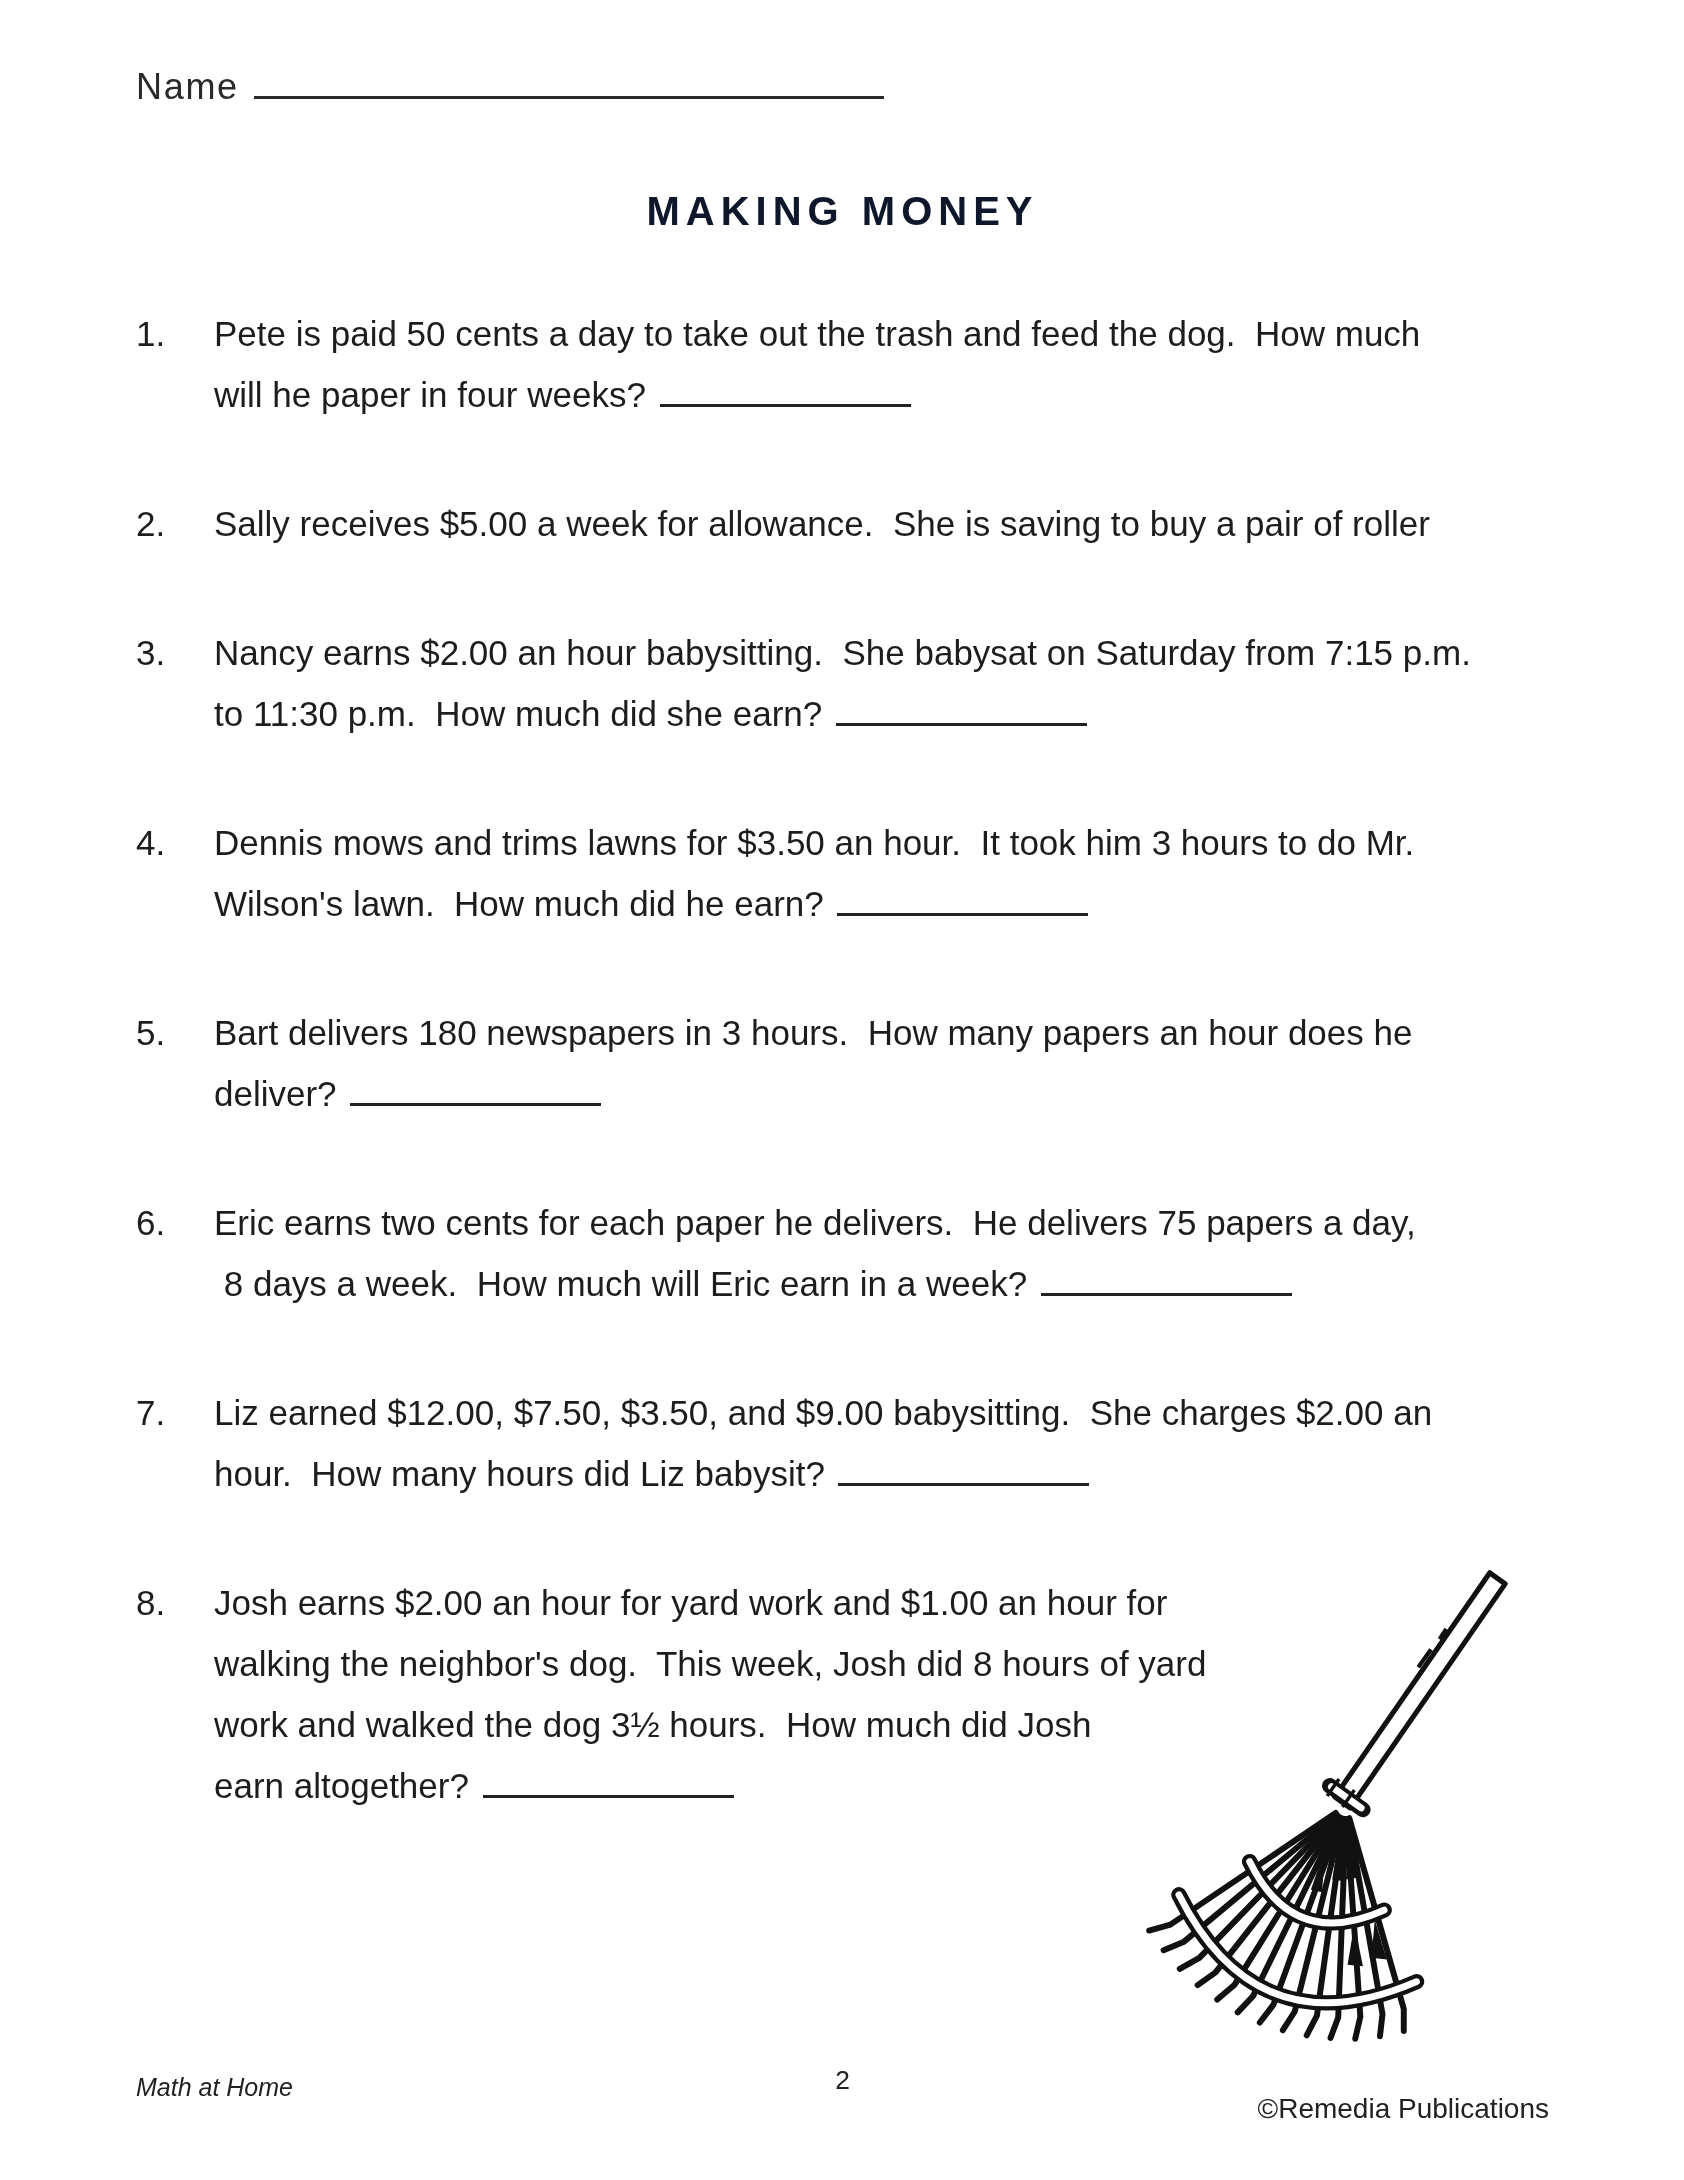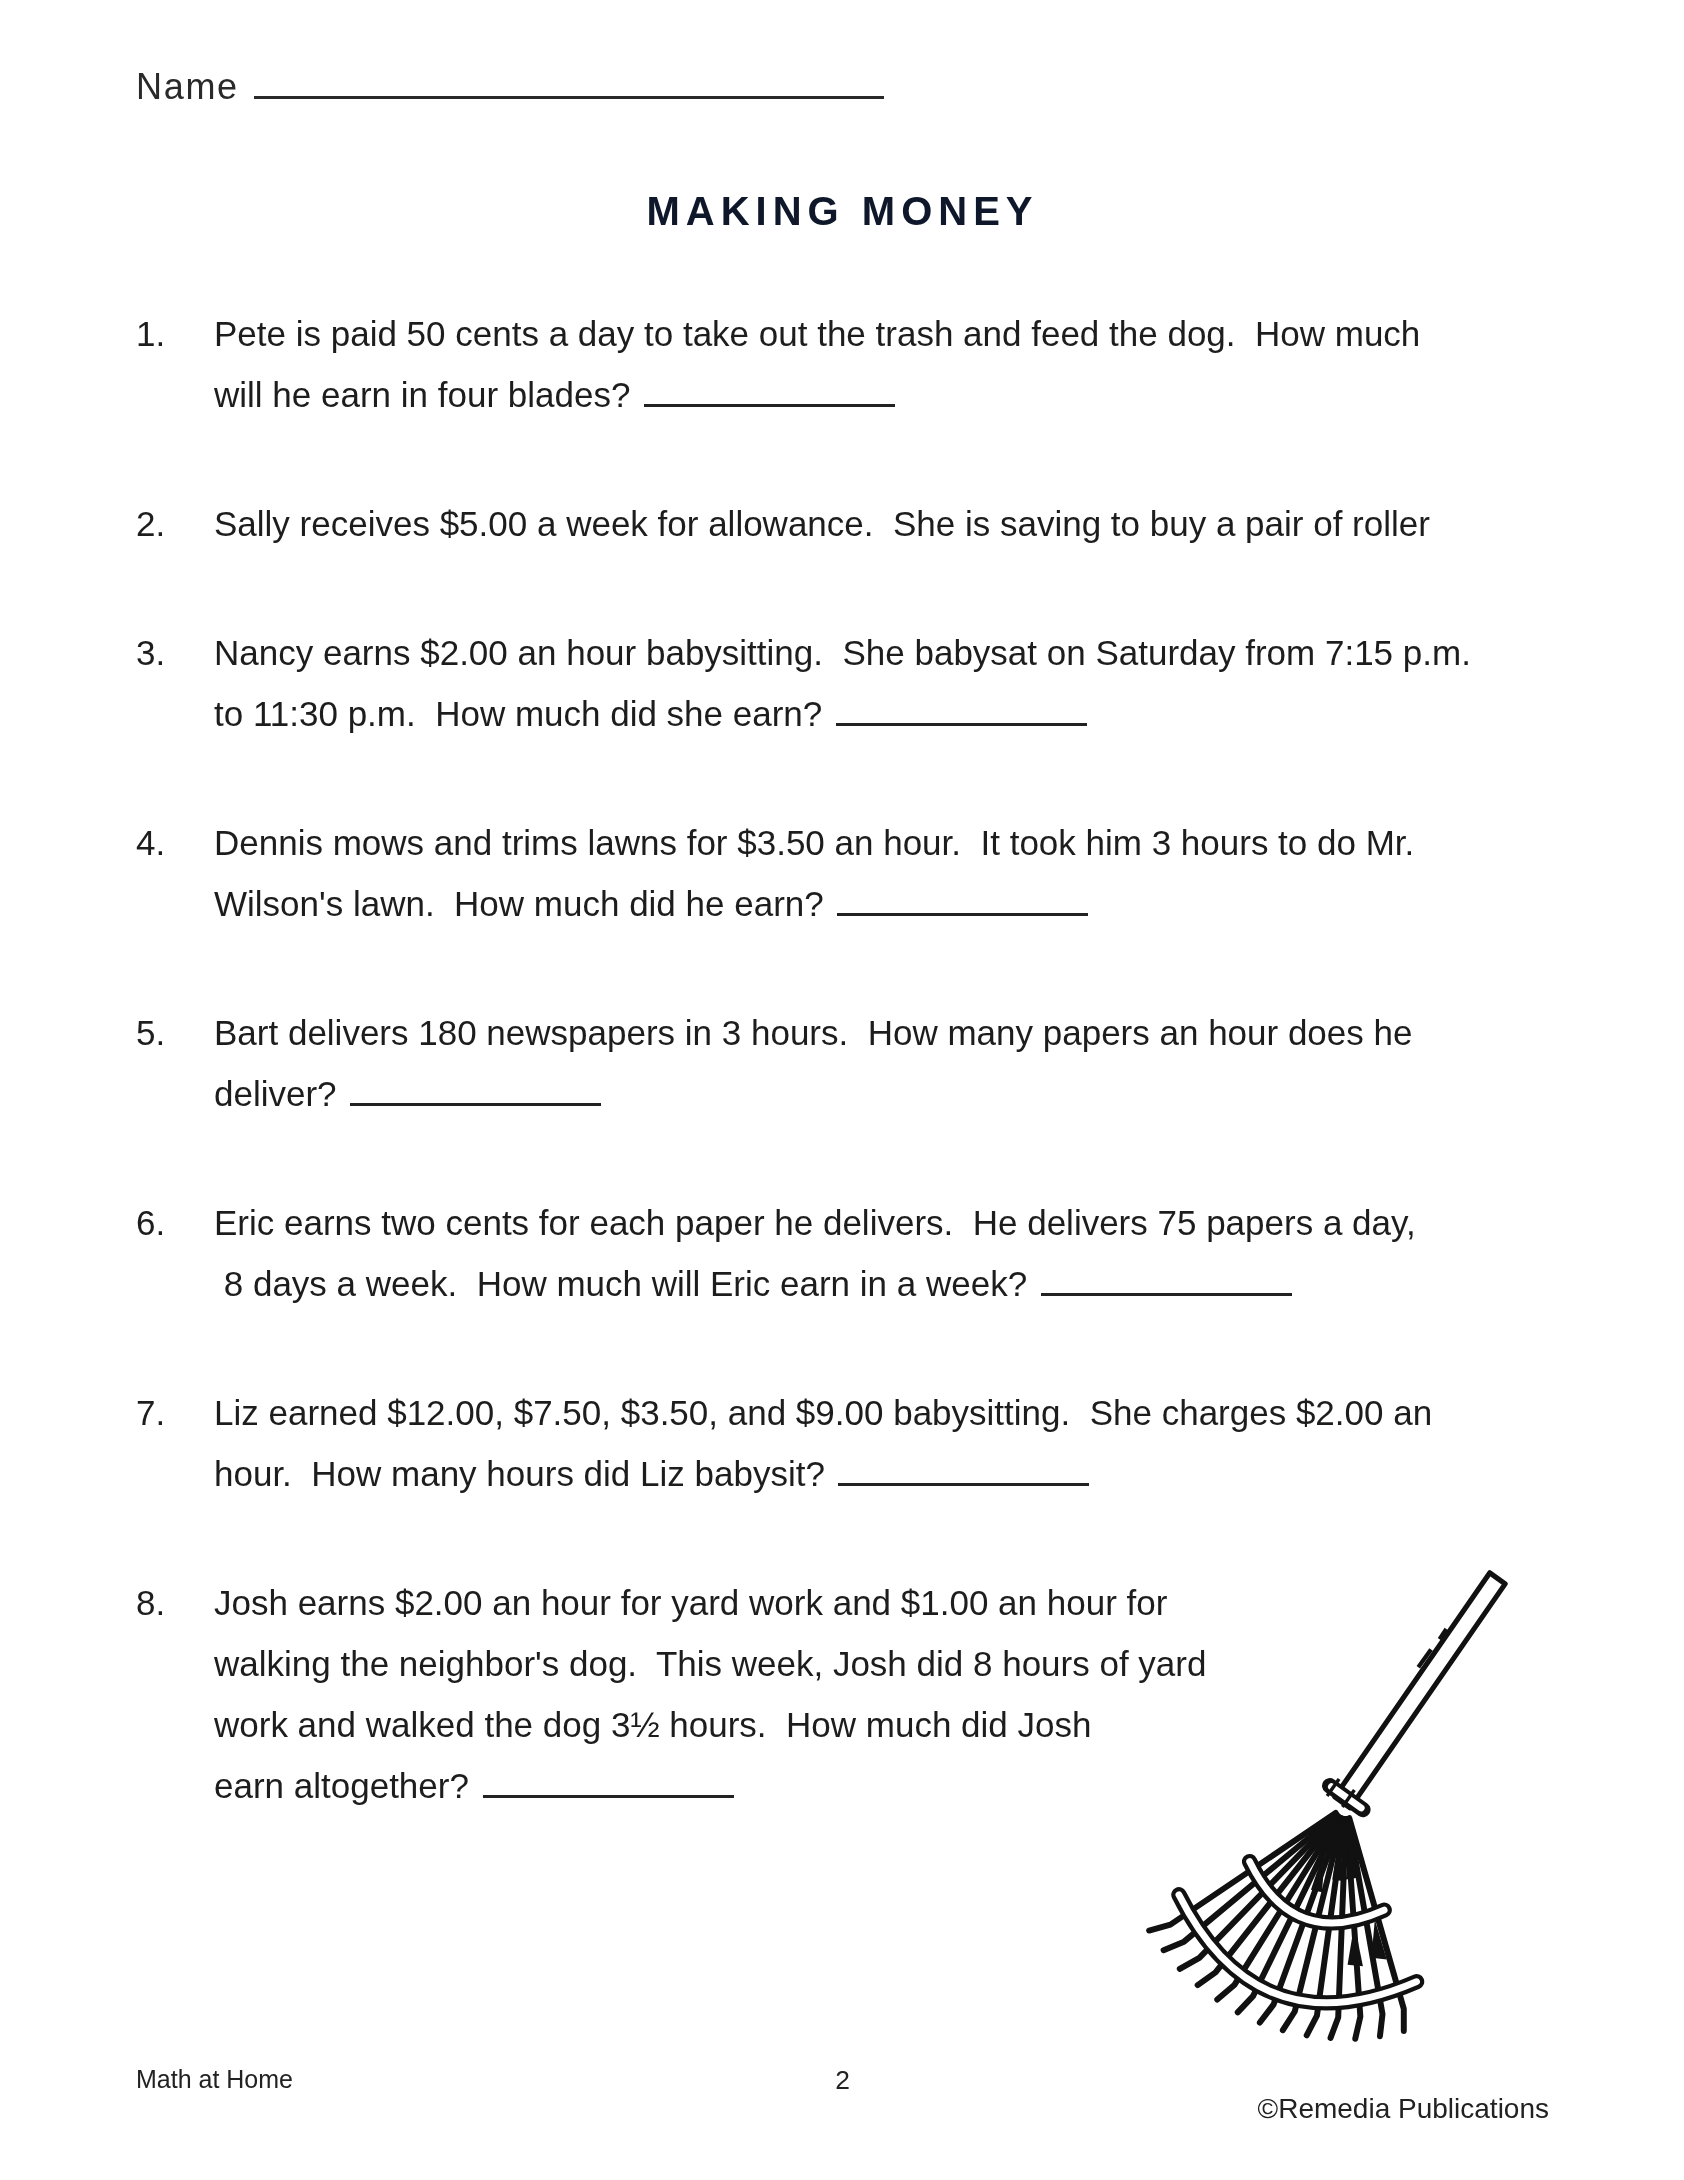--- a/index.html
+++ b/index.html
@@ -78,21 +78,22 @@
     position:absolute;
     top:2065px;
     left:0;
     width:1685px;
     font-size:25px;
     color:#222;
   }
   .footer-left{
     position:absolute;
     left:136px;
-    top:0;
+    top:8px;
+    font-style:italic;
   }
   .footer-center{
     position:absolute;
     left:0;
     width:100%;
     text-align:center;
     top:0;
     font-size:26.4px;
   }
   .footer-right{
@@ -112,21 +113,21 @@
     <span>Name</span><span class="name-underline"></span>
   </div>
 
   <div class="title">MAKING MONEY</div>
 
   <div class="questions">
 
     <div class="question">
       <span class="qnum">1.</span>
       <div class="qline">Pete is paid 50 cents a day to take out the trash and feed the dog.  How much</div>
-      <div class="qline"><span>will he earn in four blades?</span><span class="blank"></span></div>
+      <div class="qline"><span>will he paper in four weeks?</span><span class="blank"></span></div>
     </div>
 
     <div class="question">
       <span class="qnum">2.</span>
       <div class="qline">Sally receives $5.00 a week for allowance.  She is saving to buy a pair of roller</div>
     </div>
 
     <div class="question">
       <span class="qnum">3.</span>
       <div class="qline">Nancy earns $2.00 an hour babysitting.  She babysat on Saturday from 7:15 p.m.</div>

